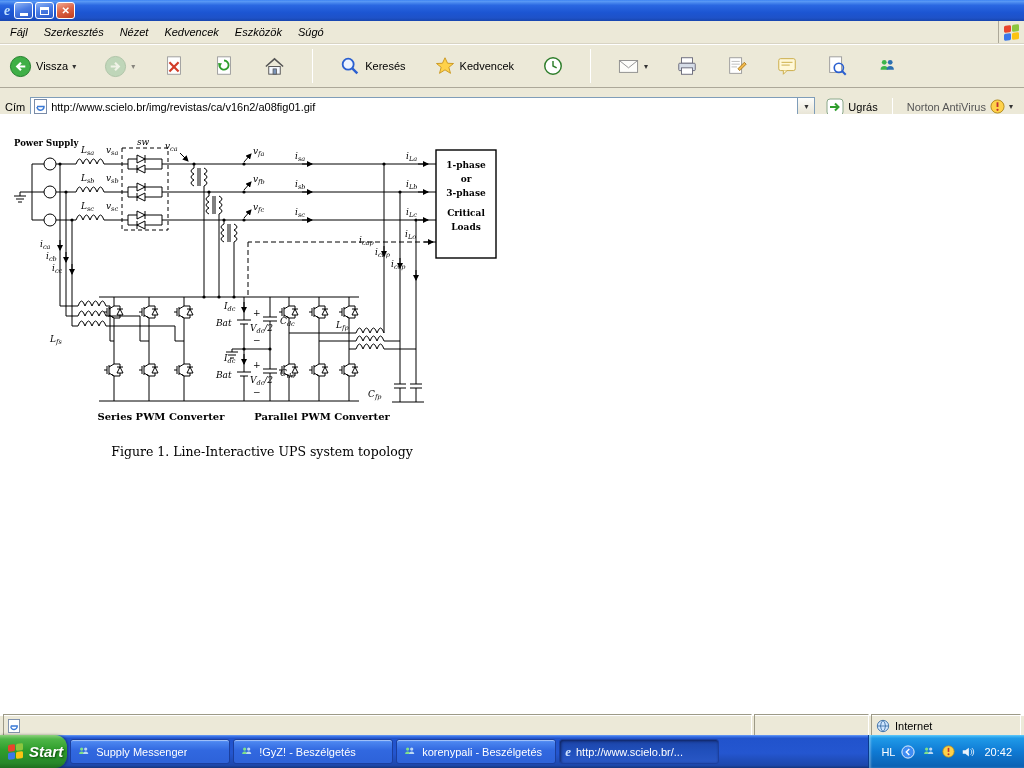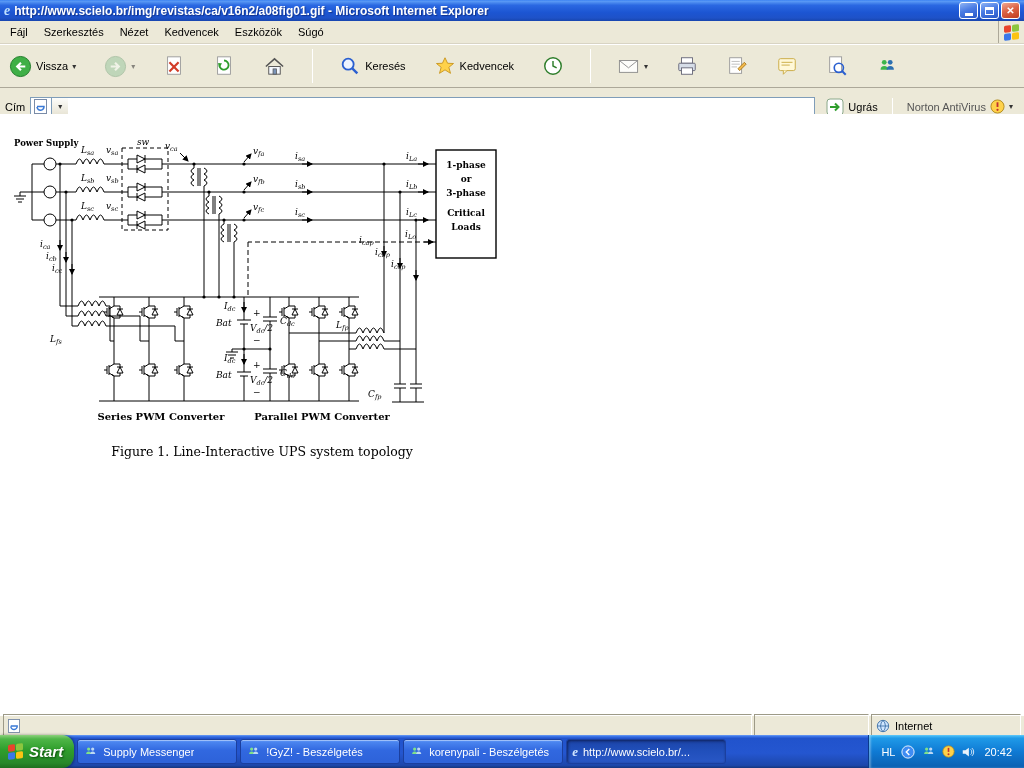--- a/index.html
+++ b/index.html
@@ -18,21 +18,21 @@
   .wb { width:19px; height:17px; border:1px solid #fff; border-radius:3px;
     display:flex; align-items:center; justify-content:center; color:#fff; font-size:10px; font-weight:bold; }
   .wb.min,.wb.max { background:linear-gradient(160deg,#8fb4f4 0%,#4a7ce4 45%,#2a58c8 100%); }
   .wb.close { background:linear-gradient(160deg,#f0a894 0%,#dd6547 45%,#c03c1e 100%); }
   .wb.min i { display:block; width:8px; height:3px; background:#fff; margin-top:8px; }
   .wb.max i { display:block; width:9px; height:8px; border:1px solid #fff; border-top-width:3px; }
 
   
   .menubar { position:absolute; top:21px; left:0; width:100%; height:23px; background:#ece9d8;
     border-bottom:1px solid #d8d4c4; display:flex; align-items:center; padding-left:2px; }
-  .menu-item { padding:3px 8px; color:#000; }
+  .menu-item { padding:3px 8px; color:#000;font-style:italic; }
   .menu-spacer { flex:1; }
   .win-logo { width:26px; height:22px; border-left:1px solid #aca899;
     display:flex; align-items:center; justify-content:center; }
   .flag { display:inline-grid; grid-template-columns:7px 7px; grid-template-rows:7px 7px; gap:1px; transform:skewY(-6deg); }
   .flag i { border-radius:1.5px; display:block; }
   .flag i:nth-child(1){background:#e8452c}
   .flag i:nth-child(2){background:#8cc63f}
   .flag i:nth-child(3){background:#3b77e8}
   .flag i:nth-child(4){background:#fbc314}
 
@@ -74,21 +74,21 @@
   .sb-panel { height:24px; border:1px solid; border-color:#9d9a87 #fff #fff #9d9a87;
     display:flex; align-items:center; padding:0 4px; gap:5px; }
   .sb-main { flex:1; }
   .sb-mid { width:115px; }
   .sb-zone { width:150px; }
 
   
   .taskbar { position:absolute; top:735px; left:0; width:100%; height:33px;
     background:linear-gradient(180deg,#6f9ff5 0%,#3e76e8 4%,#2153cc 10%,#2456d0 55%,#1d47ab 92%,#15357c 100%);
     display:flex; align-items:center; }
-  .start-btn { height:33px; padding:0 11px 0 8px; display:flex; align-items:center; gap:6px;
+  .start-btn { height:33px; padding:0 4px 0 8px; display:flex; align-items:center; gap:6px;
     color:#fff; font:italic bold 15px "Liberation Sans",sans-serif; text-shadow:1px 1px 2px #0a4a0a;
     background:linear-gradient(180deg,#8ed17d 0%,#4fb648 12%,#2f9e2c 45%,#27872a 85%,#1e6f1f 100%);
     border-radius:0 12px 12px 0; box-shadow:1px 0 3px rgba(0,0,0,.4); }
   .task { width:160px; height:25px; margin-left:3px; display:flex; align-items:center; gap:5px;
     padding:0 5px; color:#fff;
     background:linear-gradient(180deg,#639af7 0%,#4a84ef 10%,#3168e0 45%,#2e63da 90%);
     border:1px solid #1b3f9e; border-radius:3px; box-shadow:inset 0 1px 0 rgba(255,255,255,.4);
     white-space:nowrap; overflow:hidden; }
   .task span { overflow:hidden; text-overflow:ellipsis; }
   .task.active { background:linear-gradient(180deg,#1c44a8 0%,#2150bc 50%,#2957c6 100%);
@@ -98,21 +98,20 @@
     padding:0 12px 0 12px; color:#fff;
     background:linear-gradient(180deg,#4fc3f9 0%,#1f9ae8 10%,#0f7ad4 50%,#0b62b4 95%);
     border-left:1px solid #0a3a8c; box-shadow:inset 2px 0 2px rgba(255,255,255,.3); }
   .clock { margin-left:3px; }
 </style>
 </head>
 <body>
 
 <div class="titlebar">
   <span class="ie-ico">e</span>
-  <span class="title-text">http://www.scielo.br/img/revistas/ca/v16n2/a08fig01.gif - Microsoft Internet Explorer</span>
   <span class="winbtns">
     <span class="wb min">
         <i></i>
       </span>
     <span class="wb max">
         <i></i>
       </span>
     <span class="wb close">✕</span>
   </span>
 </div>
@@ -237,20 +236,21 @@
   </div>
 </div>
 
 <div class="addressbar">
   <span>Cím</span>
   <div class="addr-input">
     <svg width="13" height="15" viewBox="0 0 13 15">
         <rect x="0.5" y="0.5" width="12" height="14" fill="#fff" stroke="#7a8ca8"></rect>
         <path d="M3,8 a3.5,3.5 0 1,0 7,-0.5 h-7" stroke="#3a7ad6" fill="none" stroke-width="1.5"></path>
       </svg>
+    <span class="addr-url">http://www.scielo.br/img/revistas/ca/v16n2/a08fig01.gif</span>
     <span class="addr-drop">▼</span>
   </div>
   <div class="go-btn">
     <svg width="18" height="18" viewBox="0 0 18 18">
         <rect x="1" y="1" width="16" height="16" rx="3" fill="#fff" stroke="#8aa88a"></rect>
         <path d="M4,9 H12 M9,5.5 L12.5,9 L9,12.5" stroke="#2f9e2c" stroke-width="2" fill="none"></path>
       </svg>
     <span>Ugrás</span>
   </div>
   <div class="tb-sep" style="height:18px;"></div>

